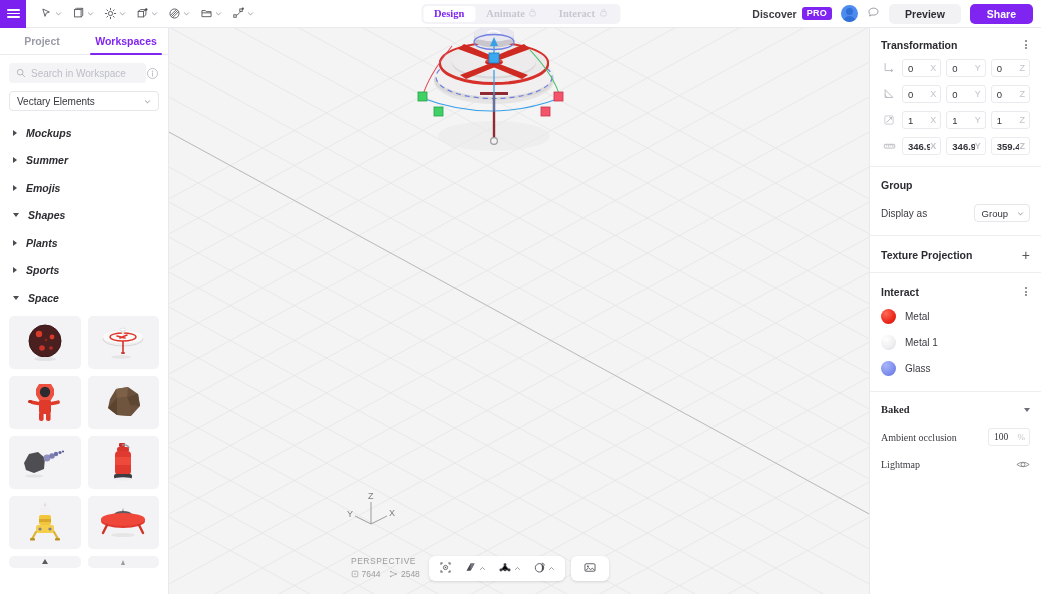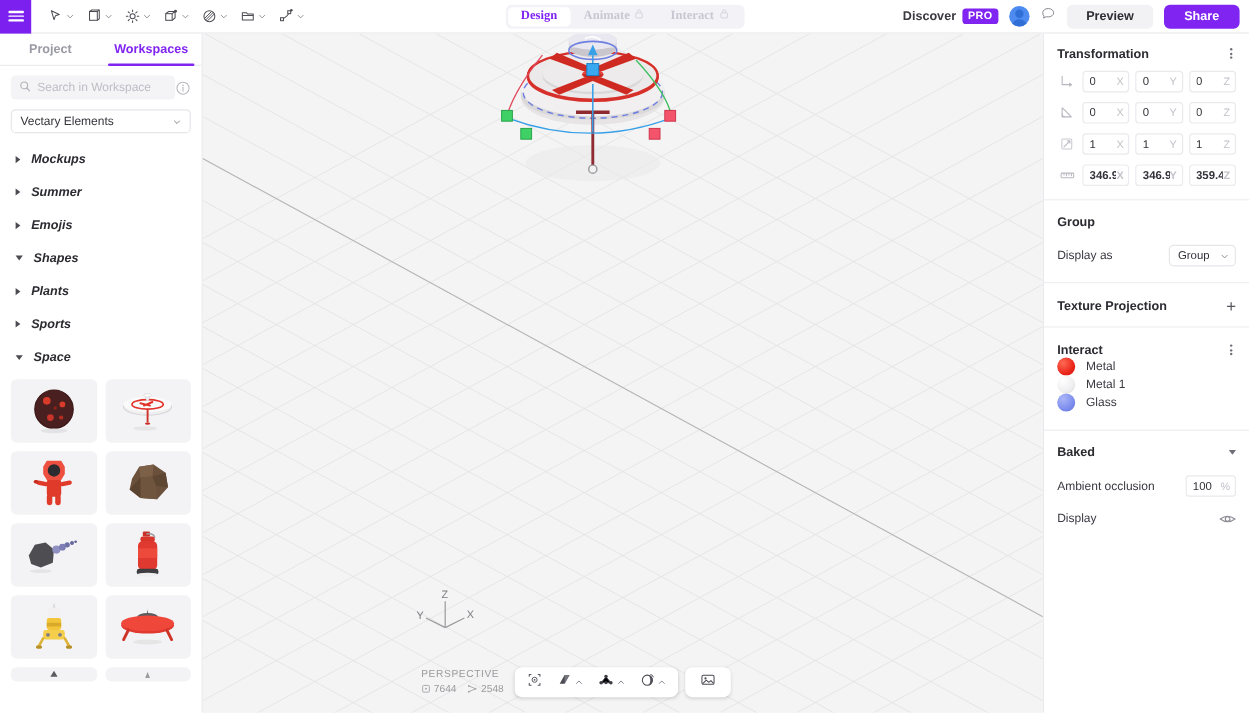--- a/index.html
+++ b/index.html
@@ -210,21 +210,21 @@
     display: flex; align-items: center; gap: 9px; padding: 0 5px 0 7px;
     font-size: 9.5px; color: #33333a; cursor: pointer;
   }
   .kv-input {
     border: 1px solid #eaeaee; border-radius: 3px; height: 18px; width: 42px;
     display: flex; align-items: center; justify-content: space-between;
     padding: 0 4px 0 5px; font-size: 9.5px; color: #33333a;
   }
   .kv-input .unit { color: #c2c2ca; font-size: 9px; }
 
-  .mat-row { display: flex; align-items: center; gap: 9px; cursor: pointer; }
+  .mat-row { display: flex; align-items: center; gap: 9px; margin-top: 11px; cursor: pointer; }
   .swatch { width: 15px; height: 15px; border-radius: 50%; flex: none; }
   .mat-name { font-size: 10px; color: #3a3a42; }
 
   .collapse-tri { width:0; height:0; border-top:4px solid #6e6e77; border-left:3.2px solid transparent; border-right:3.2px solid transparent; cursor:pointer;}
 </style>
 </head>
 <body>
 
 <div id="app">
 
@@ -890,34 +890,34 @@
         <div class="mat-row">
           <span class="swatch" style="background:radial-gradient(circle at 33% 28%, #ffffff, #efeef0 60%, #d6d4d8);"></span>
           <span class="mat-name">Metal 1</span>
         </div>
         <div class="mat-row">
           <span class="swatch" style="background:radial-gradient(circle at 33% 28%, #aab5f7, #7b8ced 62%, #5b6ed6);"></span>
           <span class="mat-name">Glass</span>
         </div>
       </div>
 
-      <div class="rsection" style="border-bottom:0;padding-top:12px;">
+      <div class="rsection" style="border-bottom:0;padding-top:12px;font-family:Liberation Serif, serif;">
         <div class="rhead">
           <span>Baked</span>
           <span class="collapse-tri"></span>
         </div>
         <div class="kv-row">
           <span class="kv-label">Ambient occlusion</span>
           <span class="kv-input">
             <span>100</span>
             <span class="unit">%</span>
           </span>
         </div>
         <div class="kv-row">
-          <span class="kv-label">Display</span>
+          <span class="kv-label">Lightmap</span>
           <span style="cursor:pointer;display:flex;">
             <svg width="14" height="11" viewBox="0 0 16 12">
                 <path d="M1 6 q7 -5.2 14 0 q-7 5.2 -14 0 z" fill="none" stroke="#8b8b94" stroke-width="1.05"></path>
                 <circle cx="8" cy="6" r="2.2" fill="none" stroke="#8b8b94" stroke-width="1.05"></circle>
               </svg>
           </span>
         </div>
       </div>
     </div>
 

